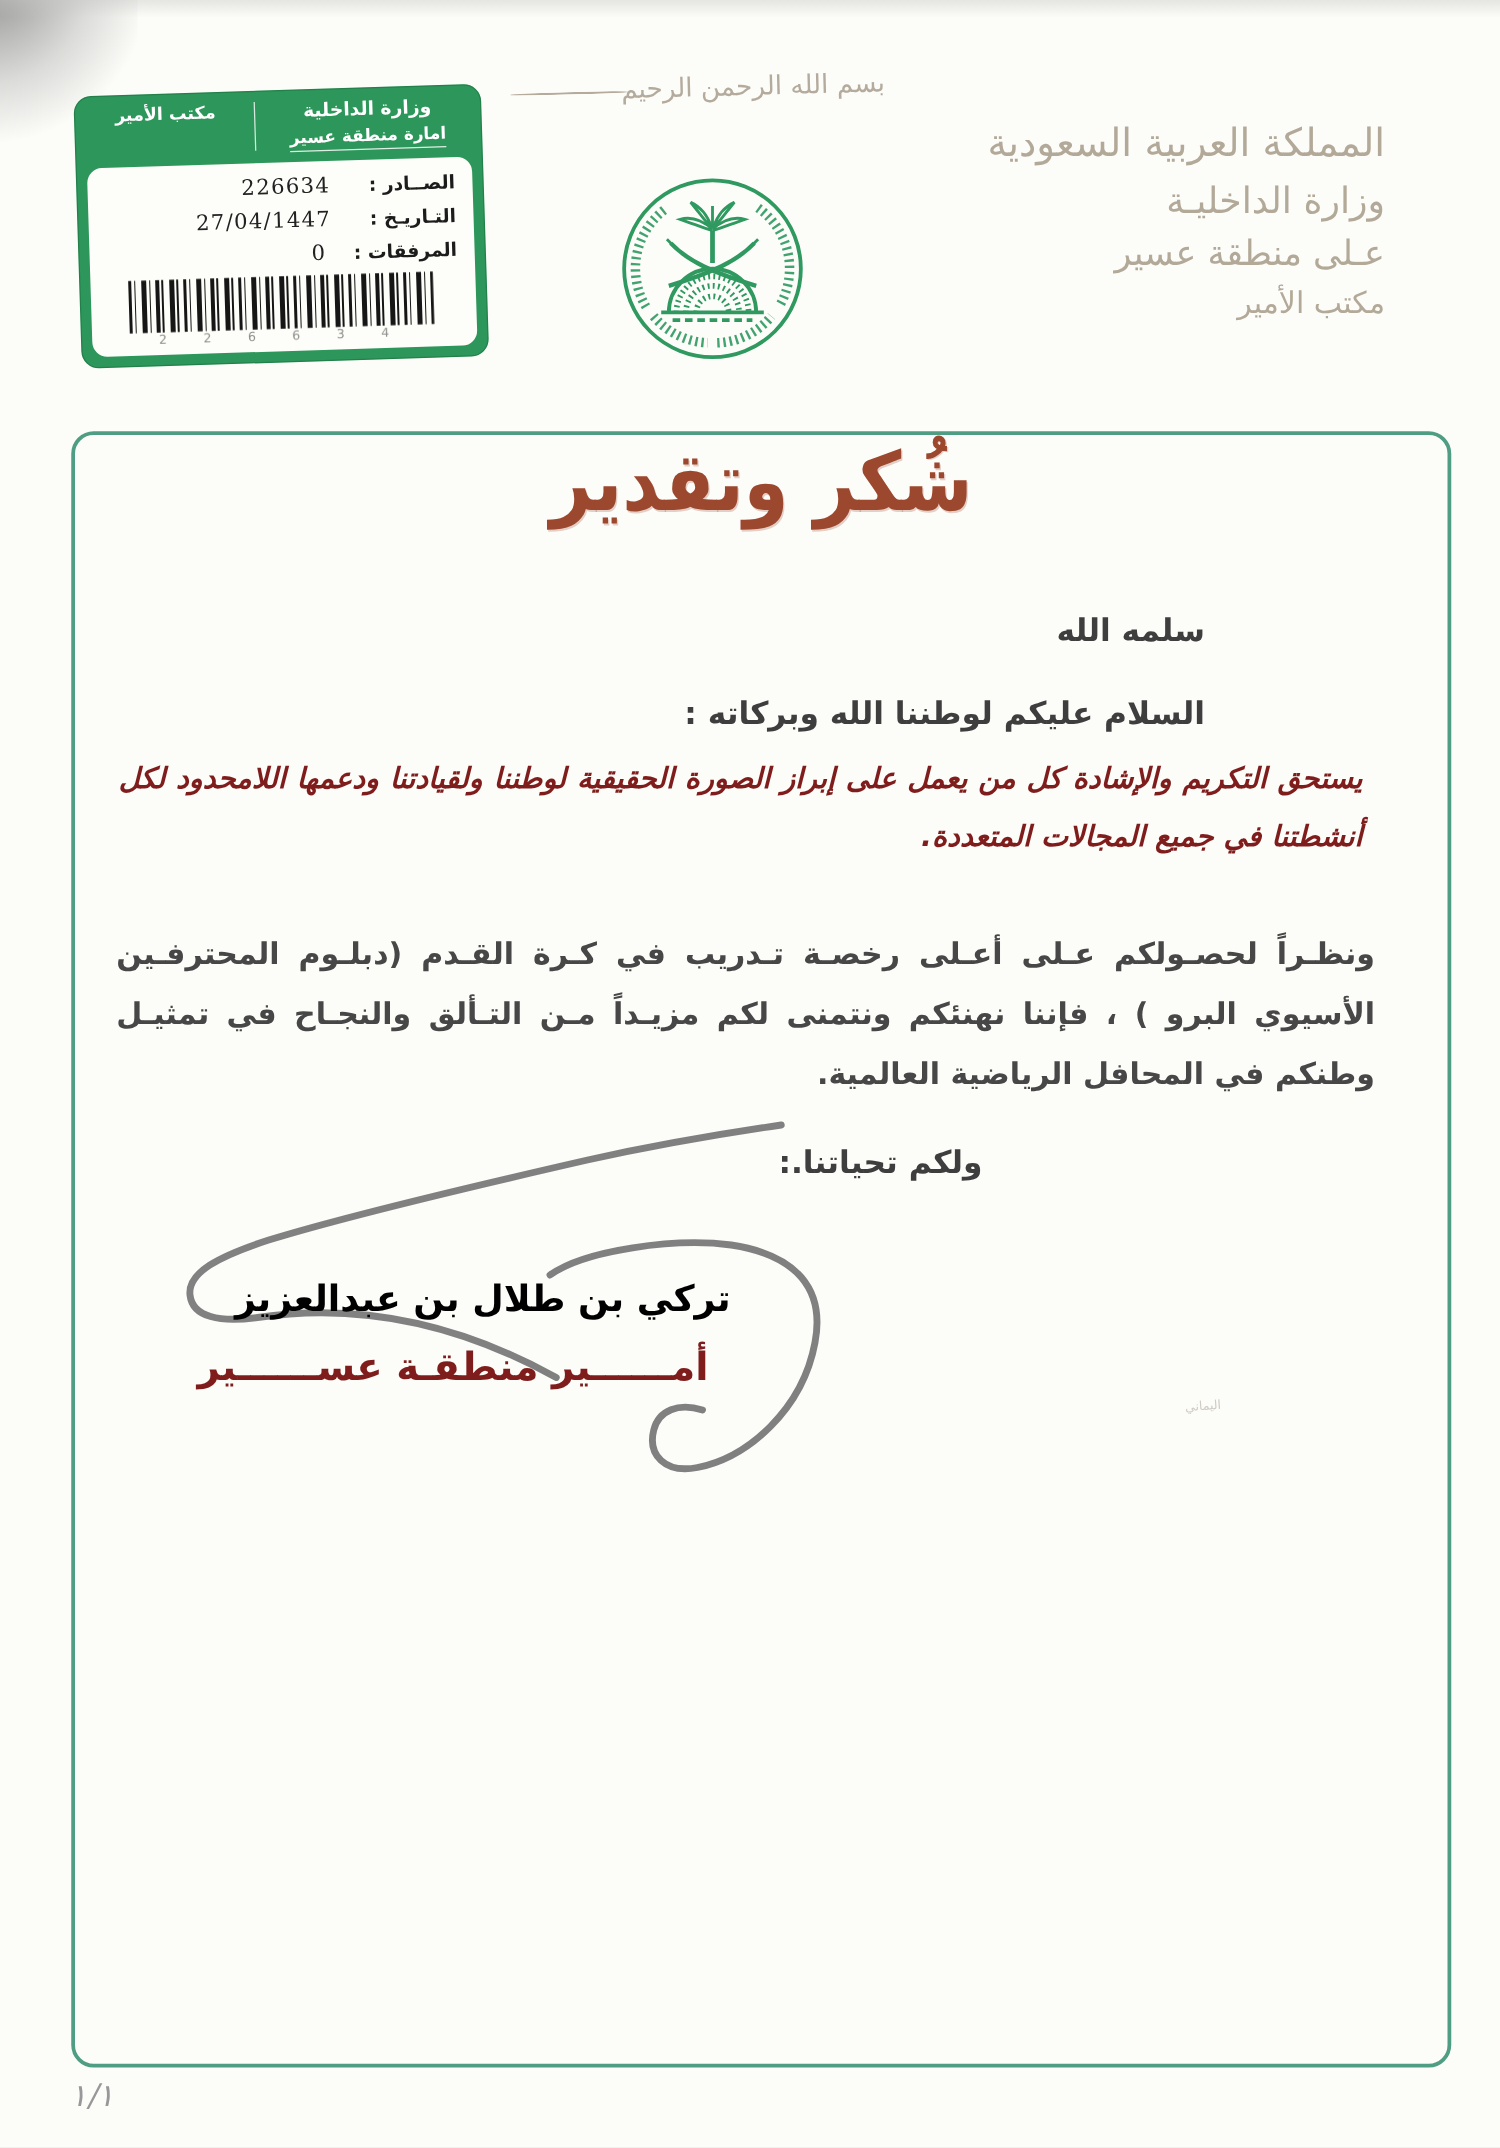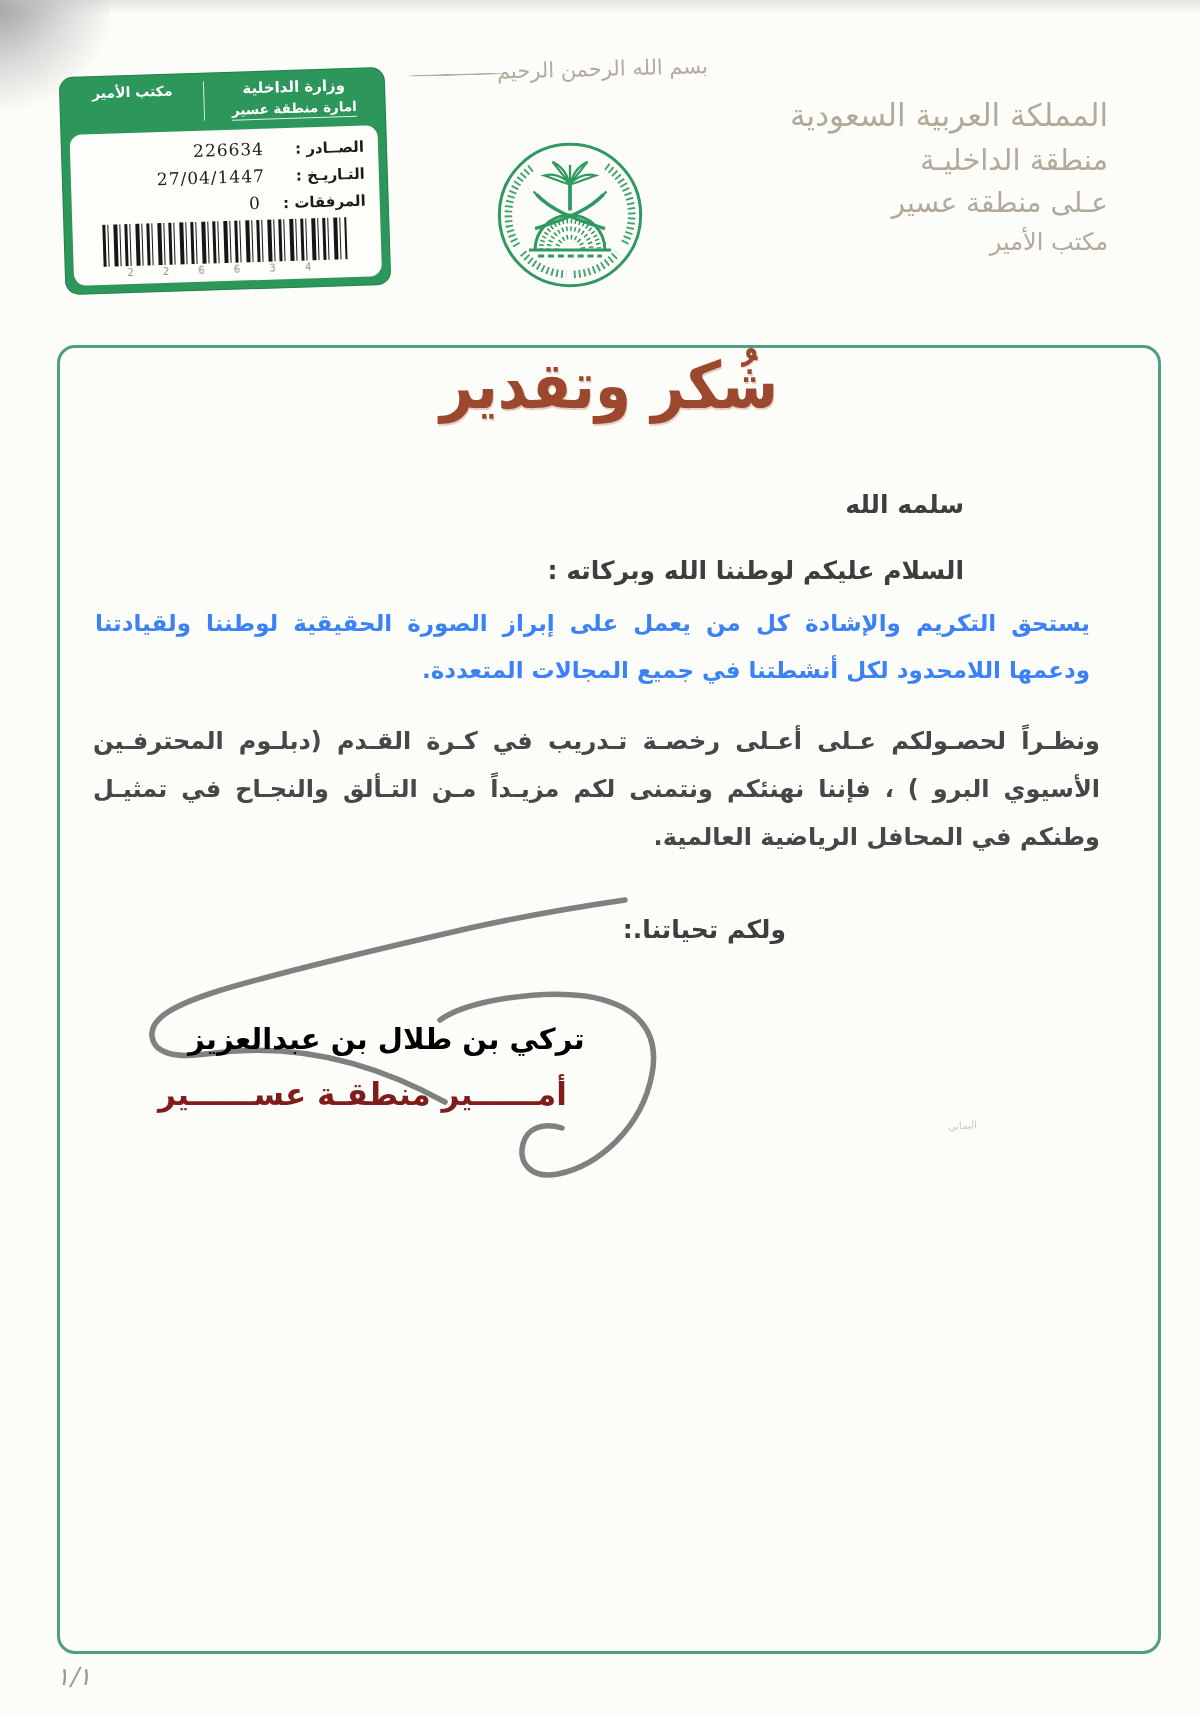--- a/index.html
+++ b/index.html
@@ -102,24 +102,24 @@
   }
 
   .greeting {
     position:absolute; top:556px; right:236px;
     font-weight:bold; color:#3e3e3e; font-size:25px; direction:rtl;
   }
 
   .para1 {
     position:absolute; top:600px; right:110px; left:95px;
     direction:rtl; text-align:justify; text-align-last:right;
-    font-size:23px; font-weight:600; color:#3b82f6; line-height:2.05;
+    font-size:23px; font-weight:600; color:#7f1d1d; line-height:2.05;font-style:italic;
   }
   .para2 {
-    position:absolute; top:717px; right:100px; left:93px;
+    position:absolute; top:739px; right:100px; left:93px;
     direction:rtl; text-align:justify; text-align-last:right;
     font-size:24px; font-weight:bold; color:#474747; line-height:2.0;
   }
   .closing {
     position:absolute; top:915px; right:414px;
     direction:rtl; font-size:25px; font-weight:bold; color:#3e3e3e;
   }
 
   .signature-svg { position:absolute; left:80px; top:870px; width:640px; height:330px; }
 
@@ -206,21 +206,21 @@
         <path d="M72 146 A28 28 0 0 1 128 146" stroke-width="6" stroke-dasharray="2 3.5"></path>
         <path d="M83 146 A17 17 0 0 1 117 146" stroke-width="6" stroke-dasharray="2 3.5"></path>
         <path d="M46 146 L154 146" stroke-width="4"></path>
         <path d="M58 154 L142 154" stroke-width="4" stroke-dasharray="8 5"></path>
       </g>
     </svg>
   </div>
 
   <div class="org-block">
     <div class="o1">المملكة العربية السعودية</div>
-    <div class="o2">منطقة الداخليـة</div>
+    <div class="o2">وزارة الداخليـة</div>
     <div class="o3">عـلى منطقة عسير</div>
     <div class="o4">مكتب الأمير</div>
   </div>
 
   <div class="letter-box"></div>
 
   <div class="letter-title">شُكر وتقدير</div>
 
   <div class="addressee-row">
     <span>سلمه الله</span>

